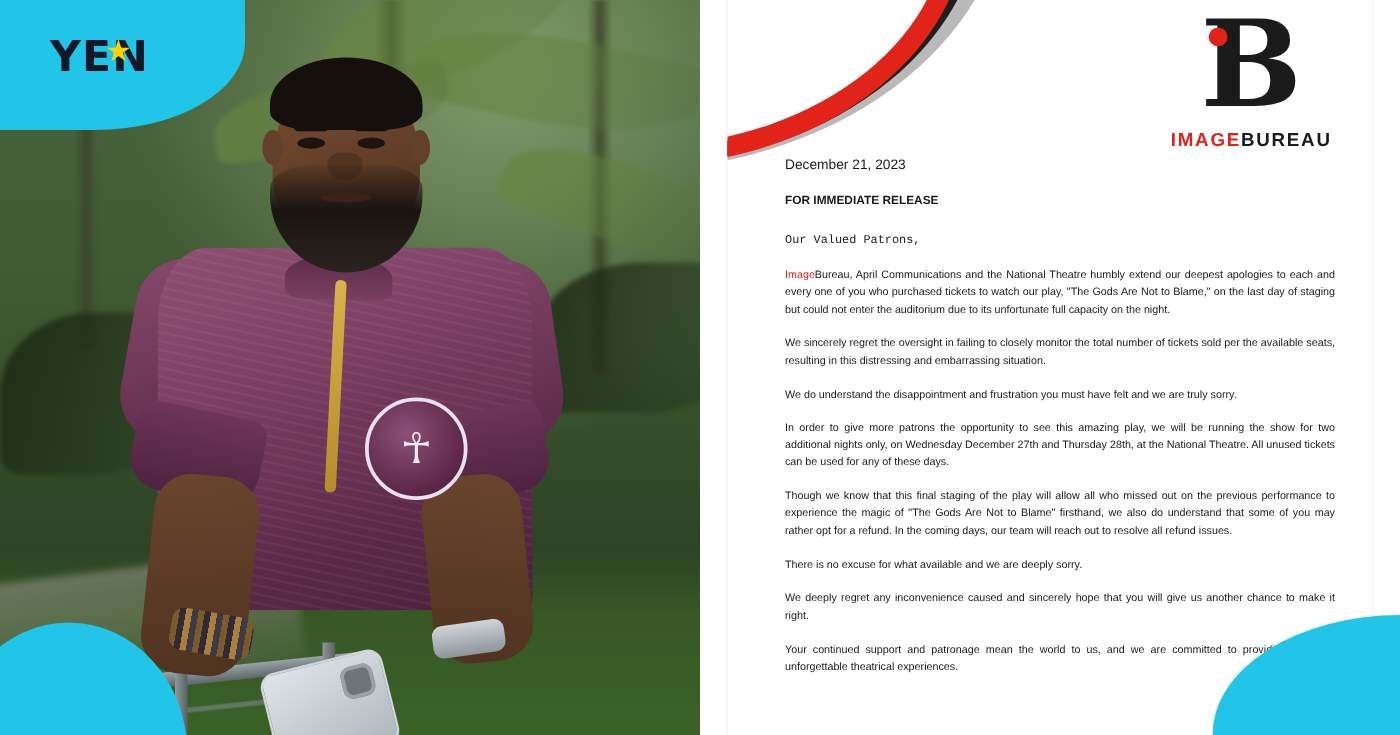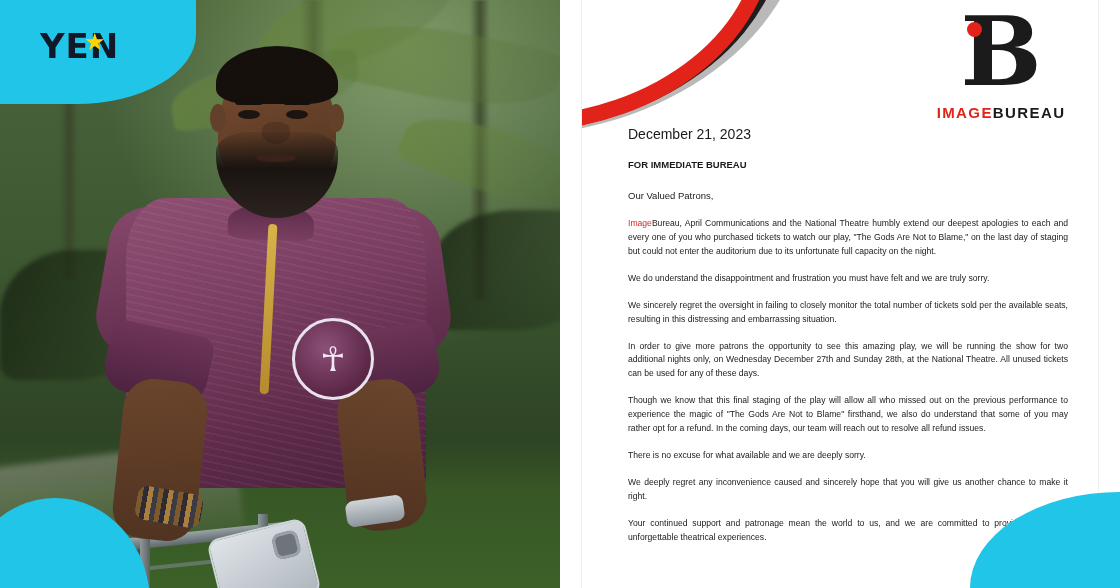--- a/index.html
+++ b/index.html
@@ -468,31 +468,32 @@
   .brand-name .red { color: #e2231a; }
 
   .letter-body {
     position: absolute;
     left: 46px;
     top: 126px;
     width: 440px;
     color: #1a1a1a;
   }
   .doc-date {
-    font-size: 14px;
+    font-size: 11px;
     margin-bottom: 17px;
   }
   .doc-headline {
     font-size: 9.5px;
     font-weight: bold;
     margin-bottom: 20px;
   }
   .doc-salutation {
     font-size: 9.5px;
     margin-bottom: 16px;
+    font-family: Liberation Mono, monospace;
   }
   .doc-para {
     font-size: 8.6px;
     line-height: 1.62;
     text-align: justify;
     margin: 0 0 13px 0;
   }
   .doc-para .red { color: #e2231a; }
 </style>
 </head>
@@ -569,27 +570,27 @@
           <div class="brand-b">B</div>
           <div class="brand-dot"></div>
         </div>
         <div class="brand-name">
           <span class="red">IMAGE</span><span>BUREAU</span>
         </div>
       </div>
 
       <div class="letter-body">
         <div class="doc-date">December 21, 2023</div>
-        <div class="doc-headline">FOR IMMEDIATE BUREAU</div>
+        <div class="doc-headline">FOR IMMEDIATE RELEASE</div>
         <div class="doc-salutation">Our Valued Patrons,</div>
 
         <p class="doc-para"><span class="red">Image</span><span>Bureau, April Communications and the National Theatre humbly extend our deepest apologies to each and every one of you who purchased tickets to watch our play, "The Gods Are Not to Blame," on the last day of staging but could not enter the auditorium due to its unfortunate full capacity on the night.</span></p>
+        <p class="doc-para">We sincerely regret the oversight in failing to closely monitor the total number of tickets sold per the available seats, resulting in this distressing and embarrassing situation.</p>
         <p class="doc-para">We do understand the disappointment and frustration you must have felt and we are truly sorry.</p>
-        <p class="doc-para">We sincerely regret the oversight in failing to closely monitor the total number of tickets sold per the available seats, resulting in this distressing and embarrassing situation.</p>
-        <p class="doc-para">In order to give more patrons the opportunity to see this amazing play, we will be running the show for two additional nights only, on Wednesday December 27th and Sunday 28th, at the National Theatre. All unused tickets can be used for any of these days.</p>
+        <p class="doc-para">In order to give more patrons the opportunity to see this amazing play, we will be running the show for two additional nights only, on Wednesday December 27th and Thursday 28th, at the National Theatre. All unused tickets can be used for any of these days.</p>
         <p class="doc-para">Though we know that this final staging of the play will allow all who missed out on the previous performance to experience the magic of "The Gods Are Not to Blame" firsthand, we also do understand that some of you may rather opt for a refund. In the coming days, our team will reach out to resolve all refund issues.</p>
         <p class="doc-para">There is no excuse for what available and we are deeply sorry.</p>
         <p class="doc-para">We deeply regret any inconvenience caused and sincerely hope that you will give us another chance to make it right.</p>
         <p class="doc-para">Your continued support and patronage mean the world to us, and we are committed to providing you with unforgettable theatrical experiences.</p>
 
       </div>
     </div>
 
     <div class="teal-corner-br"></div>
   </div>

